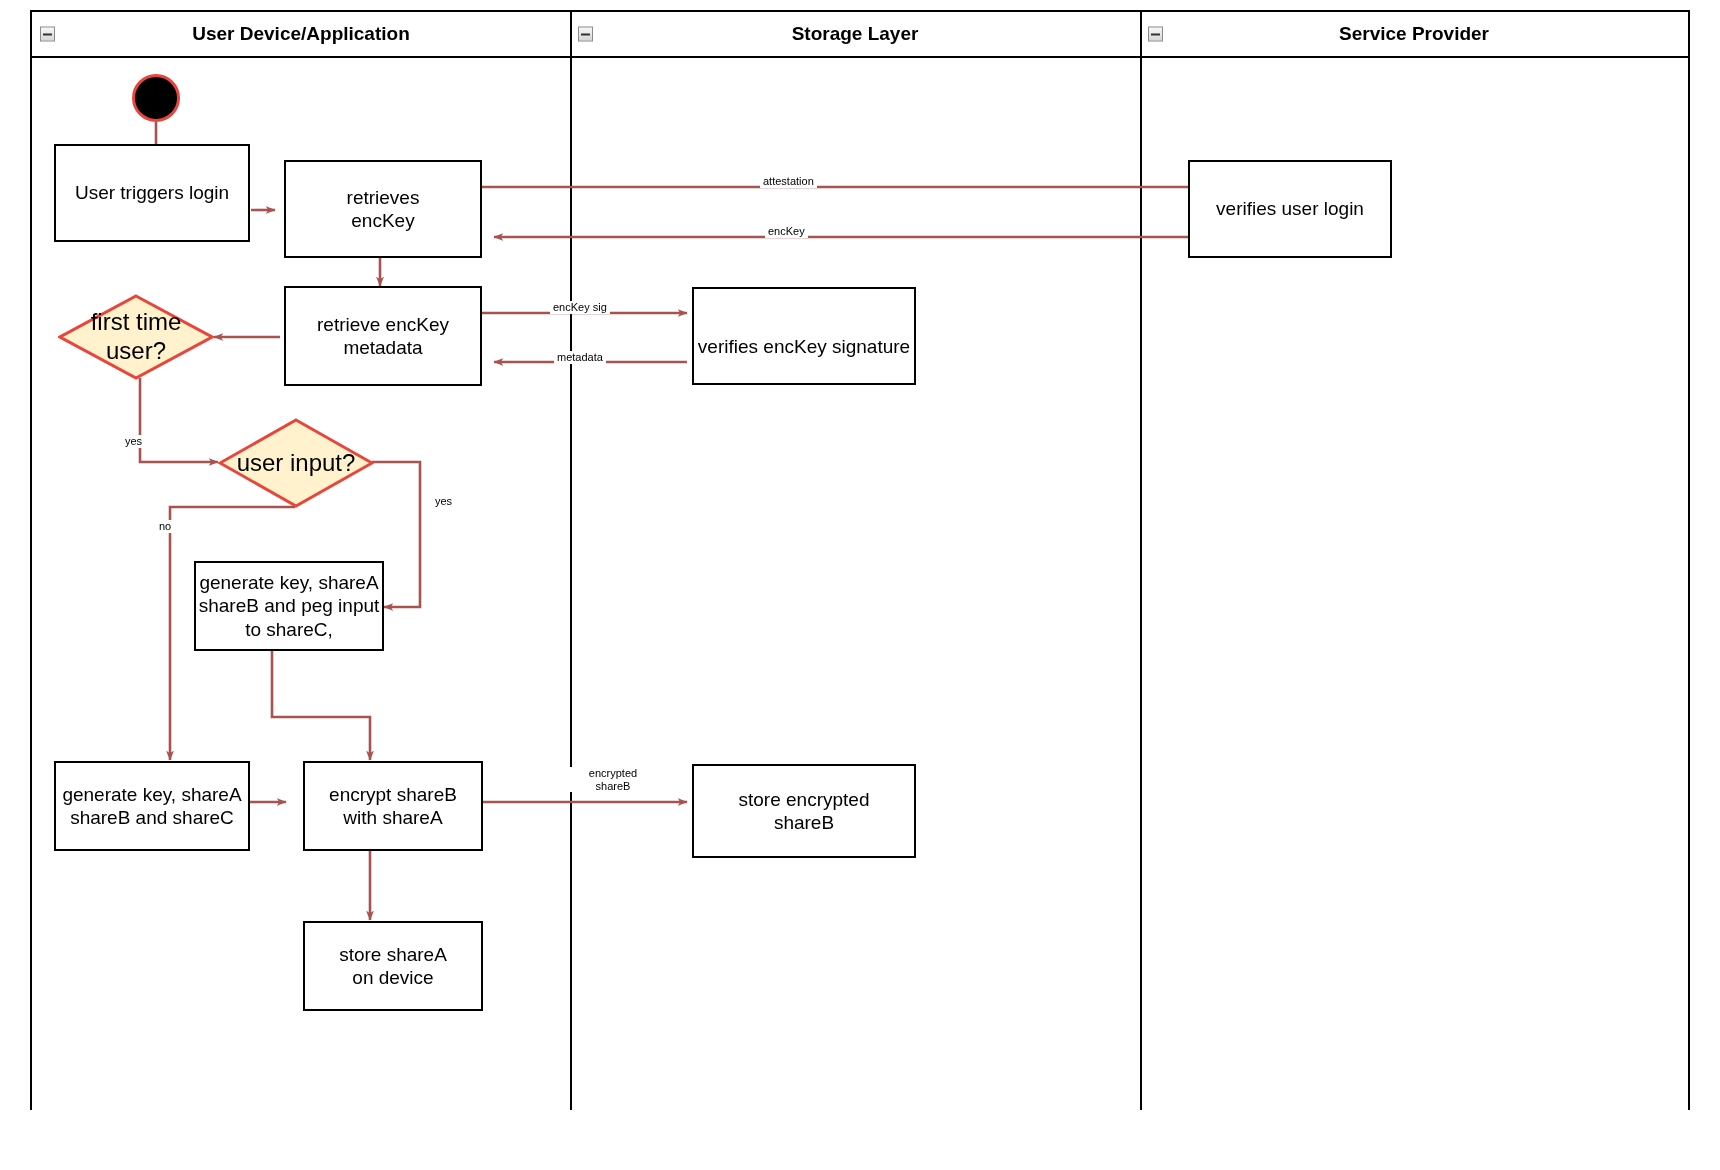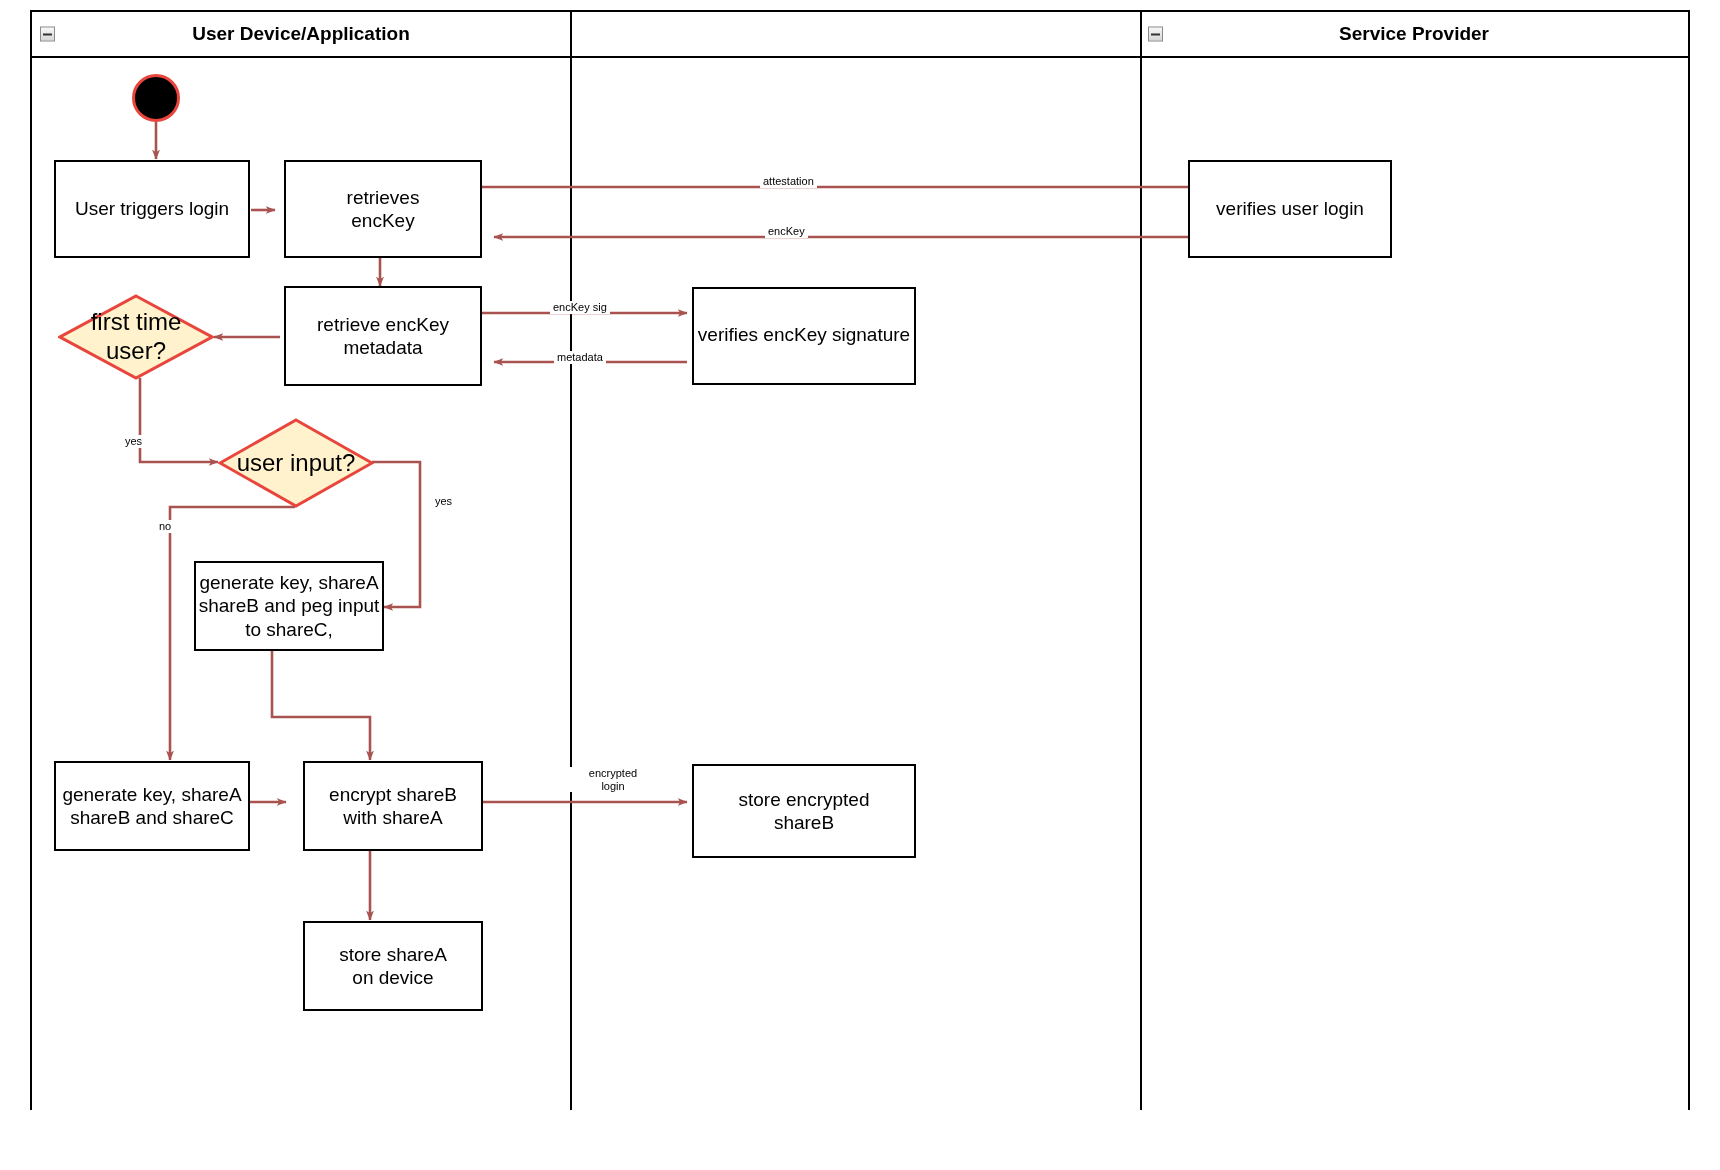--- a/index.html
+++ b/index.html
@@ -82,33 +82,37 @@
   .edge-layer{position:absolute;left:0;top:0;width:100%;height:100%;}
   .edge-label{
     position:absolute;
     font-size:11px;color:#000;background:#ffffff;
     padding:0 3px;text-align:center;line-height:1.15;
     white-space:pre;
   }
   .overflow-text{
     position:absolute;
     font-size:19px;color:#000;
-    white-space:pre;text-align:center;
+    white-space:pre;text-align:center;margin-top:12px;
   }
 </style>
 </head>
 <body>
 
 <div id="canvas">
   <div class="pool">
 
     <div class="lane-header-row">
       <div class="lane-head" style="left:0px;width:538px;">
         <span class="collapse-icon"></span>
         <span class="title">User Device/Application</span>
+      </div>
+      <div class="lane-head" style="left:538px;width:570px;">
+        <span class="collapse-icon"></span>
+        <span class="title">Storage Layer</span>
       </div>
       <div class="lane-head" style="left:1108px;width:548px;">
         <span class="collapse-icon"></span>
         <span class="title">Service Provider</span>
       </div>
     </div>
 
     <div class="lane-divider" style="left:538px;"></div>
     <div class="lane-divider" style="left:1108px;"></div>
 
@@ -147,21 +151,21 @@
         <path d="M218,790 L254,790" marker-end="url(#ah)"></path>
 
         <path d="M450,790 L655,790" marker-end="url(#ah)"></path>
 
         <path d="M338,838 L338,908" marker-end="url(#ah)"></path>
       </g>
     </svg>
 
     <div class="start-node" style="left:100px;top:62px;width:48px;height:48px;"></div>
 
-    <div class="node" style="left:22px;top:148px;width:196px;height:98px;">User triggers login</div>
+    <div class="node" style="left:22px;top:132px;width:196px;height:98px;">User triggers login</div>
 
     <div class="node" style="left:252px;top:148px;width:198px;height:98px;">retrieves
 encKey</div>
 
     <div class="node" style="left:252px;top:274px;width:198px;height:100px;">retrieve encKey
 metadata</div>
 
     <div class="diamond" style="left:26px;top:282px;width:156px;height:86px;">
       <svg class="dshape" viewBox="0 0 156 86" preserveAspectRatio="none">
         <polygon points="78,2 154,43 78,84 2,43" fill="#fff2cc" stroke="#e8453c" stroke-width="3"></polygon>
@@ -206,16 +210,16 @@
 
     <div class="edge-label" style="left:522px;top:339px;">metadata</div>
 
     <div class="edge-label" style="left:90px;top:423px;">yes</div>
 
     <div class="edge-label" style="left:400px;top:483px;">yes</div>
 
     <div class="edge-label" style="left:124px;top:508px;">no</div>
 
     <div class="edge-label" style="left:530px;top:755px;width:96px;">encrypted
-login</div>
+shareB</div>
 
   </div>
 </div>
 
 </body></html>

